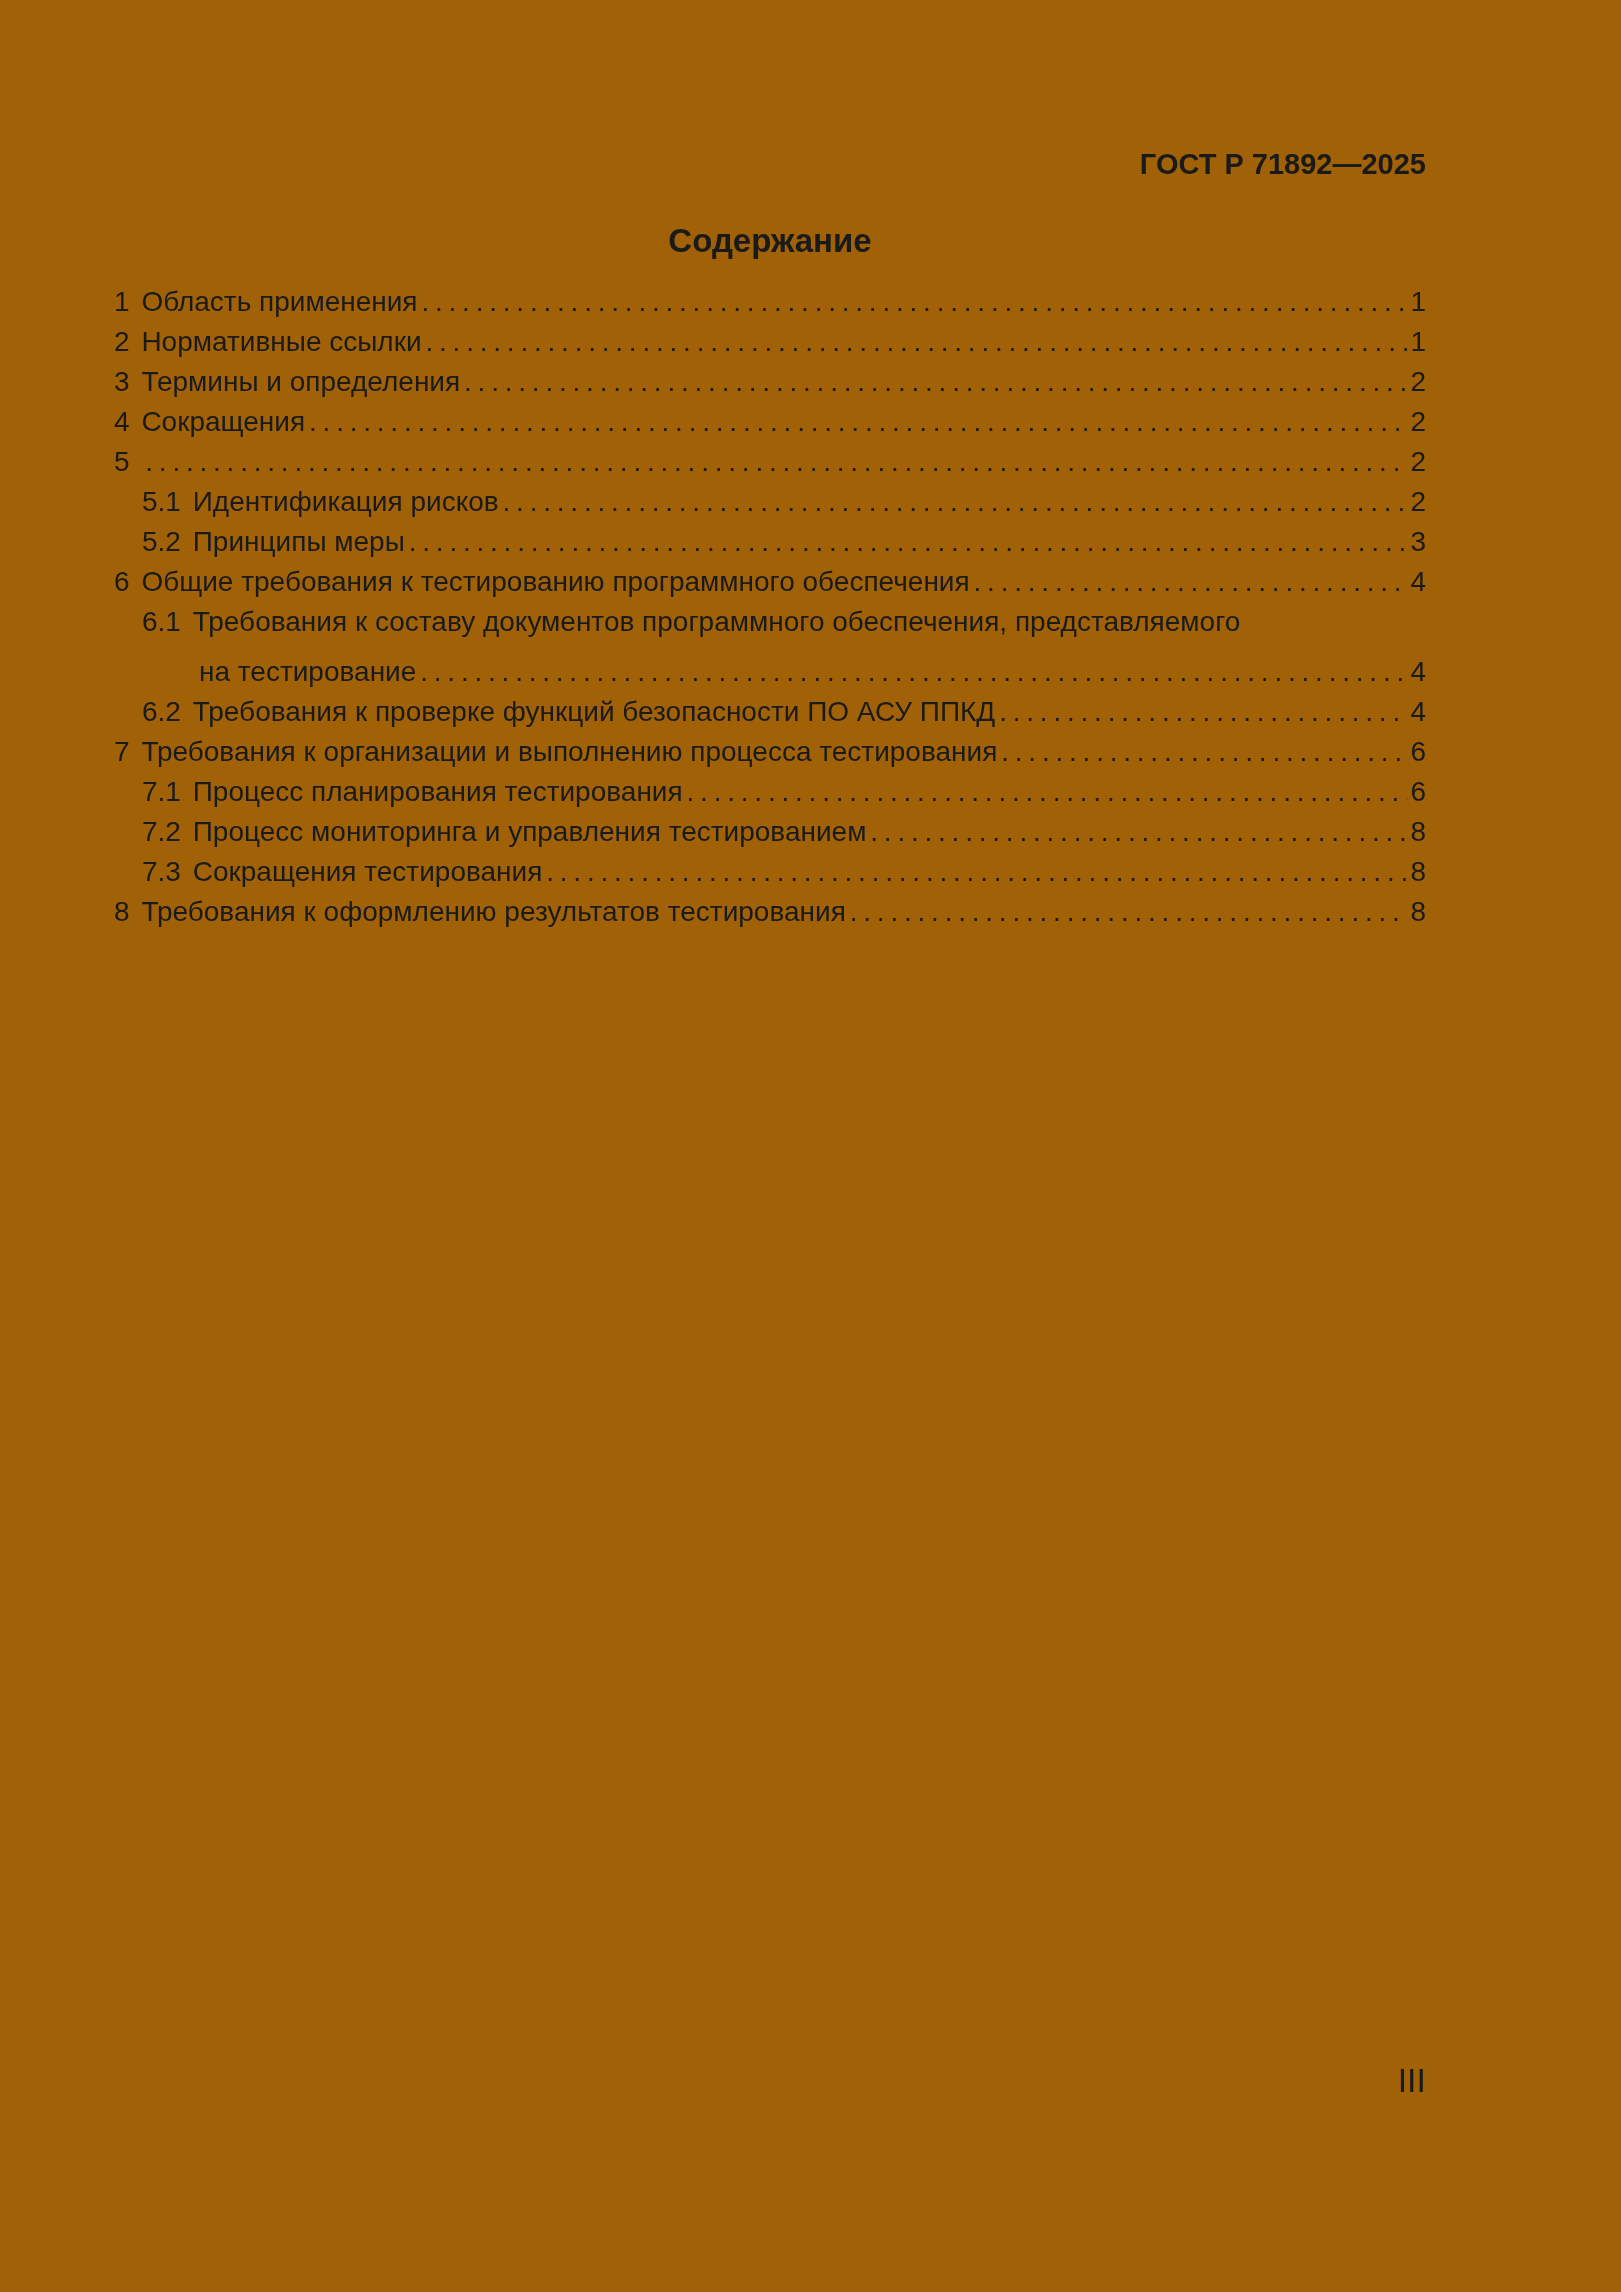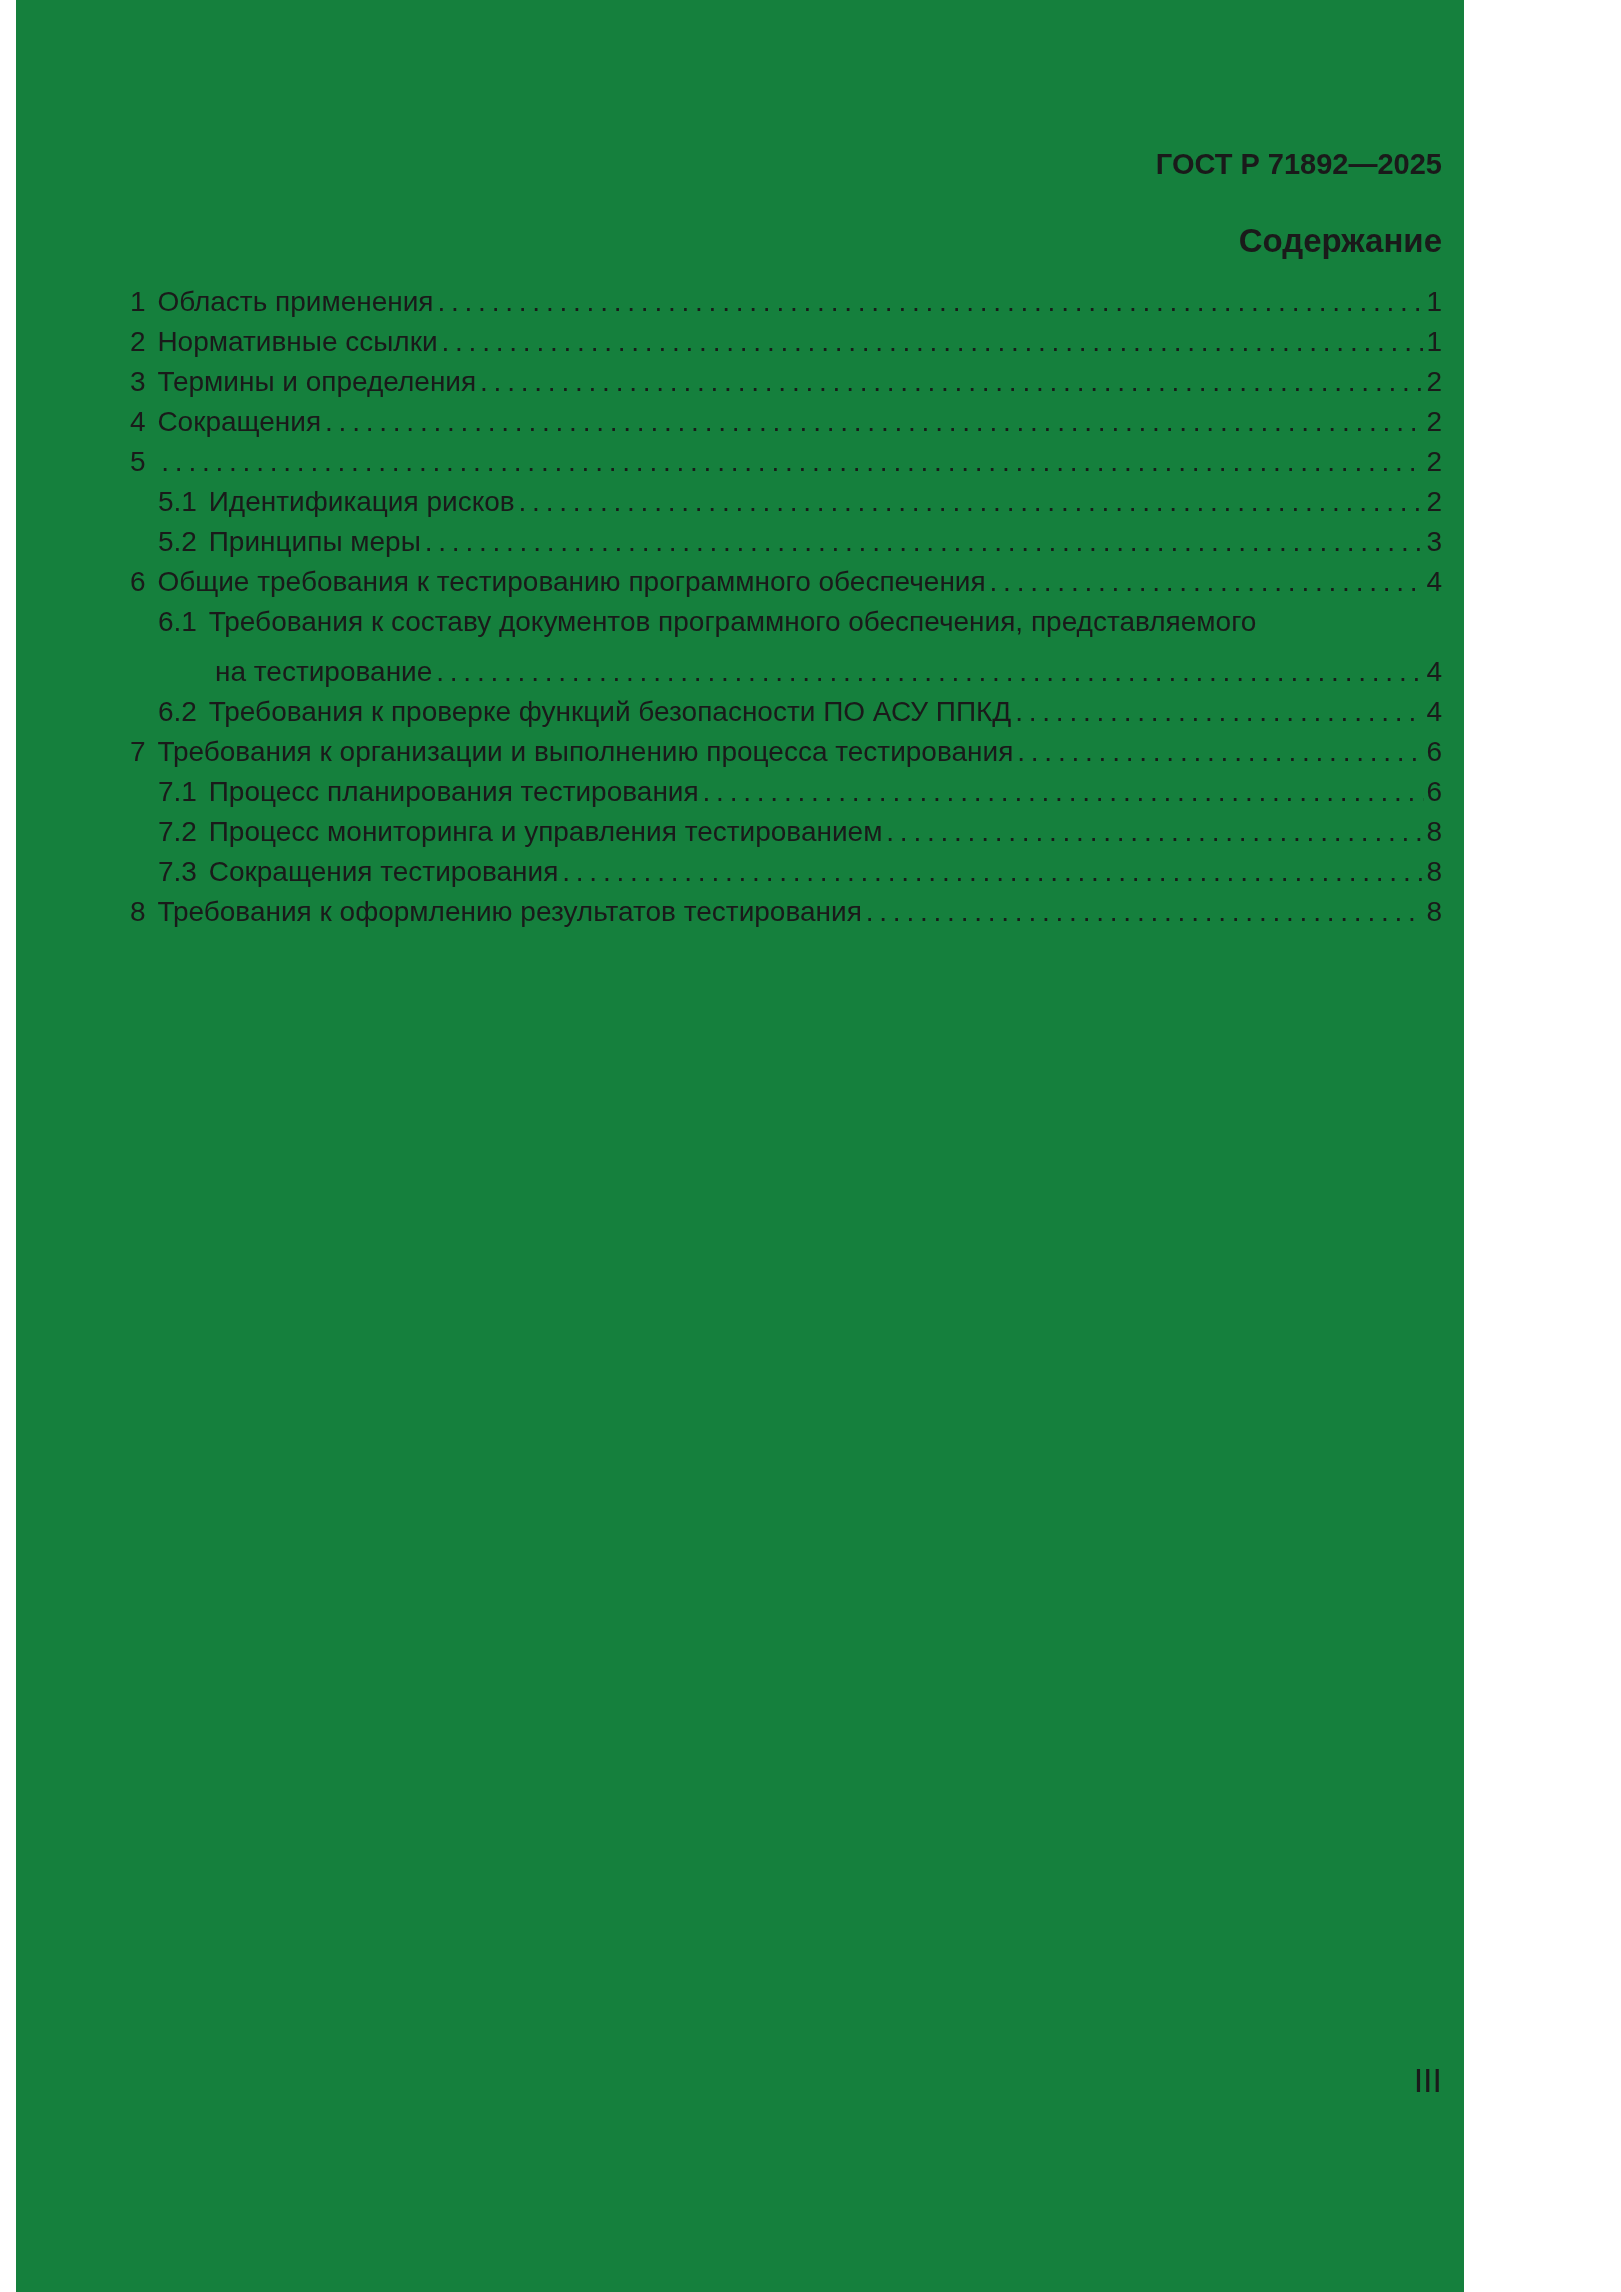--- a/index.html
+++ b/index.html
@@ -10,42 +10,42 @@
     width: 1621px;
     height: 2293px;
     background: #ffffff;
     font-family: "Liberation Sans", sans-serif;
     color: #1a1a1a;
     position: relative;
     overflow: hidden;
   }
   .page {
     position: absolute;
-    left: 16px; top: 0;
-    width: 1448px;
+    left: 0; top: 0;
+    width: 1621px;
     height: 2293px;
-    background: #15803d;
+    background: #a16207;
   }
   .running-head {
     position: absolute;
     top: 147px;
     left: 114px;
     width: 1312px;
     text-align: right;
     font-size: 29px;
     font-weight: 700;
     line-height: 35px;
     white-space: nowrap;
   }
   .doc-title {
     position: absolute;
     top: 220px;
     left: 114px;
     width: 1312px;
-    text-align: right;
+    text-align: center;
     font-size: 33px;
     font-weight: 700;
     line-height: 41px;
   }
   .toc {
     position: absolute;
     top: 282px;
     left: 114px;
     width: 1312px;
   }

